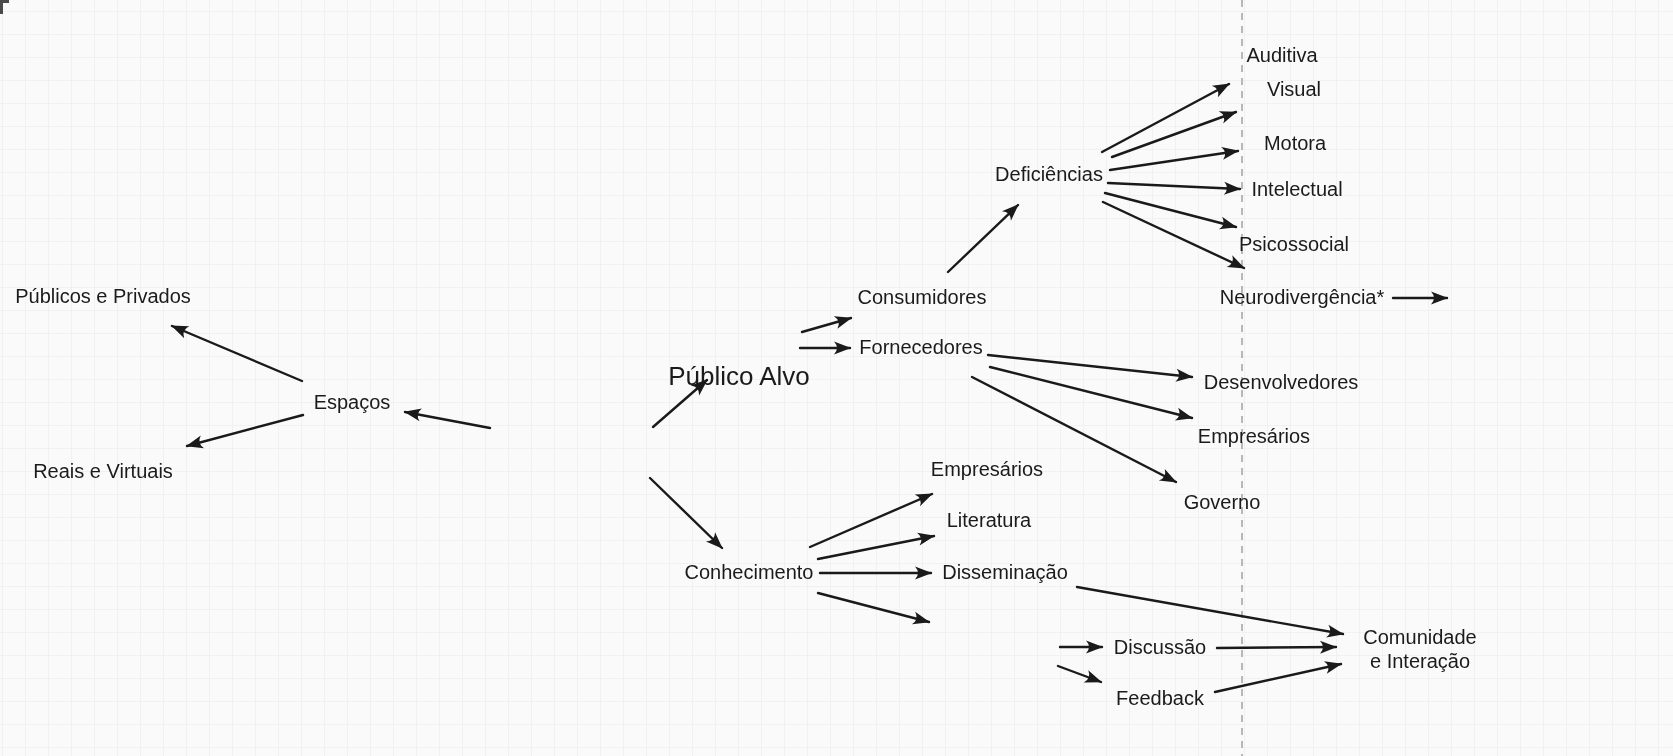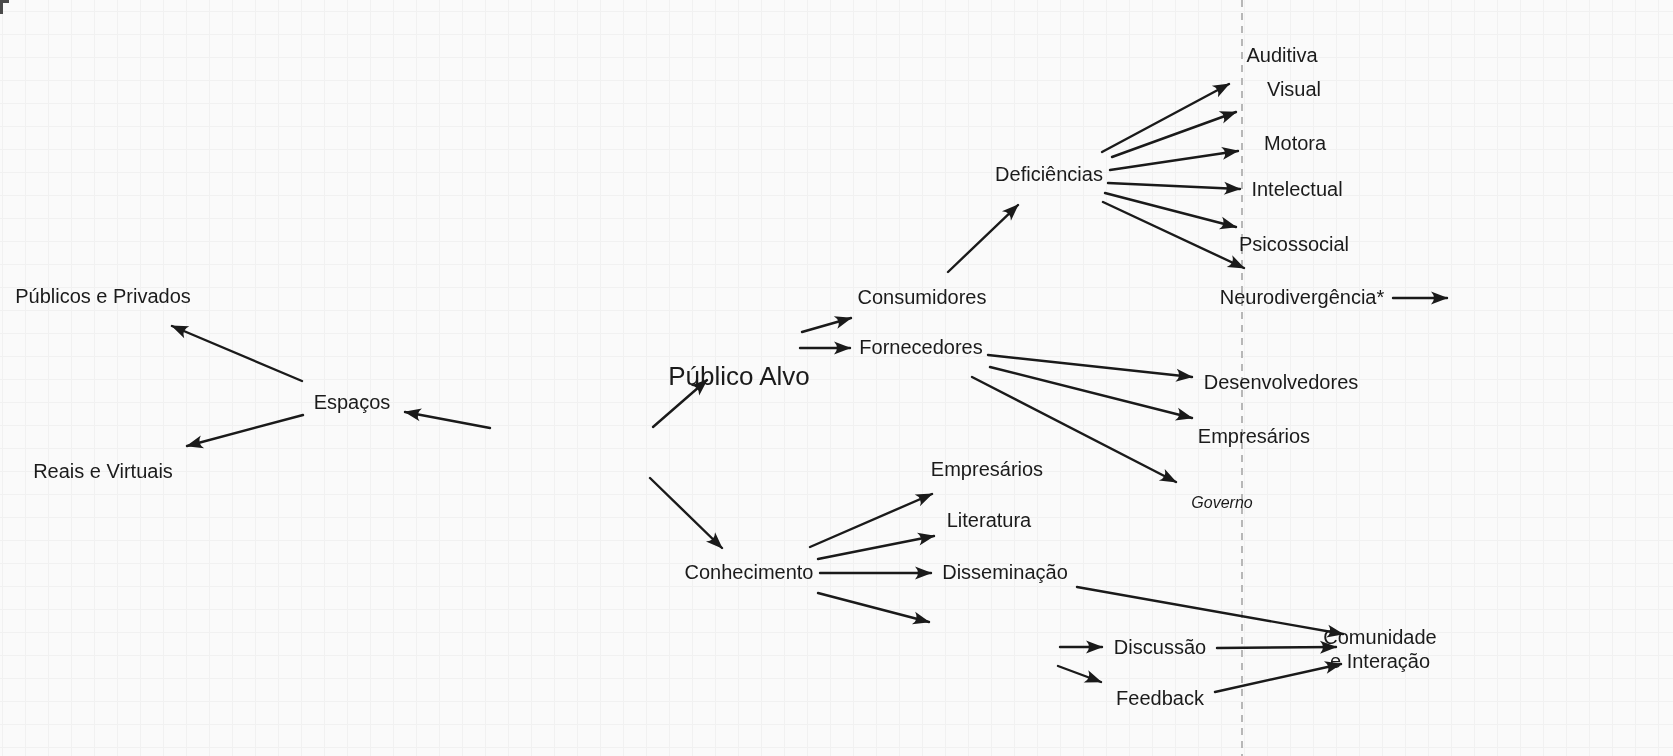--- a/index.html
+++ b/index.html
@@ -110,27 +110,27 @@
       <div class="node" style="left: 921px; top: 348px; font-size: 20px;">Fornecedores</div>
       <div class="node" style="left: 1049px; top: 175px; font-size: 20px;">Deficiências</div>
       <div class="node" style="left: 1282px; top: 56px; font-size: 20px;">Auditiva</div>
       <div class="node" style="left: 1294px; top: 90px; font-size: 20px;">Visual</div>
       <div class="node" style="left: 1295px; top: 144px; font-size: 20px;">Motora</div>
       <div class="node" style="left: 1297px; top: 190px; font-size: 20px;">Intelectual</div>
       <div class="node" style="left: 1294px; top: 245px; font-size: 20px;">Psicossocial</div>
       <div class="node" style="left: 1302px; top: 298px; font-size: 20px;">Neurodivergência*</div>
       <div class="node" style="left: 1281px; top: 383px; font-size: 20px;">Desenvolvedores</div>
       <div class="node" style="left: 1254px; top: 437px; font-size: 20px;">Empresários</div>
-      <div class="node" style="left: 1222px; top: 503px; font-size: 16px; font-style: italic;">Governo</div>
+      <div class="node" style="left: 1222px; top: 503px; font-size: 20px;">Governo</div>
       <div class="node" style="left: 749px; top: 573px; font-size: 20px;">Conhecimento</div>
       <div class="node" style="left: 987px; top: 470px; font-size: 20px;">Empresários</div>
       <div class="node" style="left: 989px; top: 521px; font-size: 20px;">Literatura</div>
       <div class="node" style="left: 1005px; top: 573px; font-size: 20px;">Disseminação</div>
       <div class="node" style="left: 1160px; top: 648px; font-size: 20px;">Discussão</div>
       <div class="node" style="left: 1160px; top: 699px; font-size: 20px;">Feedback</div>
-      <div class="node" style="left: 1380px; top: 649px; font-size: 20px; line-height: 24px;">Comunidade
+      <div class="node" style="left: 1420px; top: 649px; font-size: 20px; line-height: 24px;">Comunidade
 e Interação</div>
     </div>
 
   <div class="corner-mark-top"></div>
   <div class="corner-mark-left"></div>
 
 </div>
 
 </body></html>

